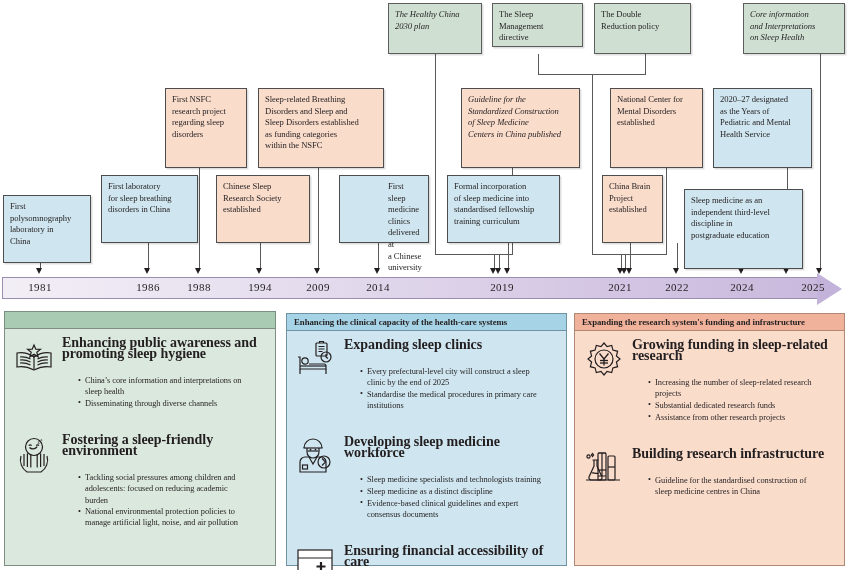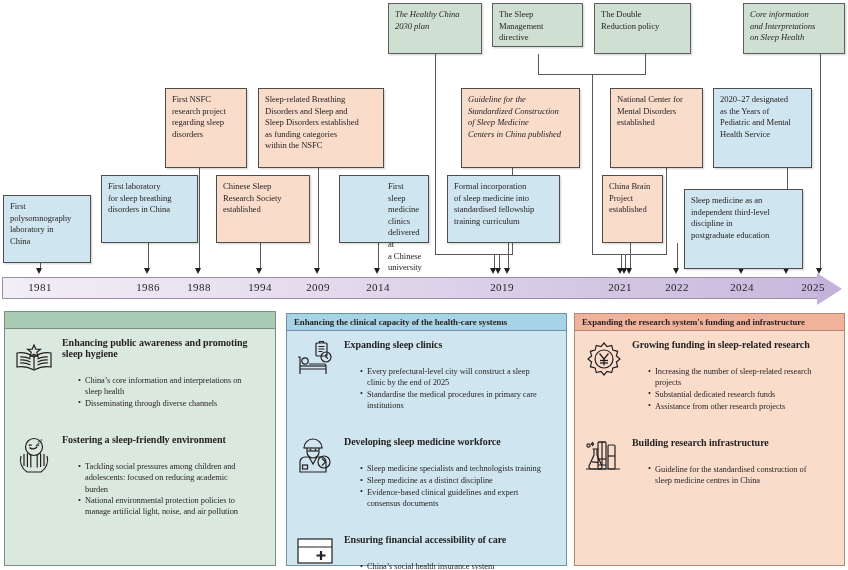--- a/index.html
+++ b/index.html
@@ -68,21 +68,21 @@
     padding:0 7px;
     font-size:8.8px;font-weight:bold;letter-spacing:-0.05px;
     color:#231f20;
     border-bottom:1px solid #6b6b6b;
   }
   .panel-body{padding:8px 8px 6px 8px;}
   .grp{display:flex;gap:7px;margin-bottom:9px;}
   .grp .icon{flex:0 0 auto;width:42px;display:flex;justify-content:center;padding-top:2px;}
   .grp .txt{flex:1 1 auto;}
   .grp h4{
-    margin:0 0 3px 0;font-size:10px;font-weight:bold;
+    margin:0 0 3px 0;font-size:14px;font-weight:bold;
     line-height:11px;letter-spacing:-0.05px;
   }
   .grp ul{margin:16px;padding:0;list-style:none;}
   .grp li{
     position:relative;padding-left:7px;
     font-size:8.4px;line-height:11.2px;letter-spacing:-0.05px;
     margin-bottom:0.5px;
   }
   .grp li:before{
     content:"\2022";position:absolute;left:0;top:-0.5px;font-size:8.4px;

